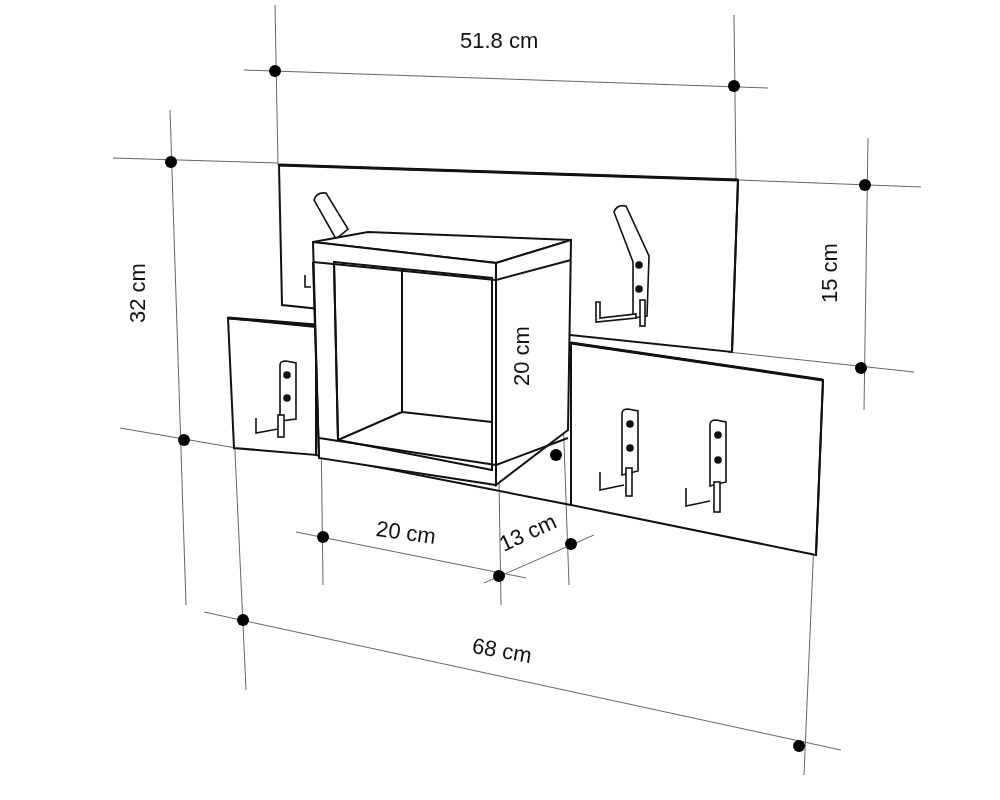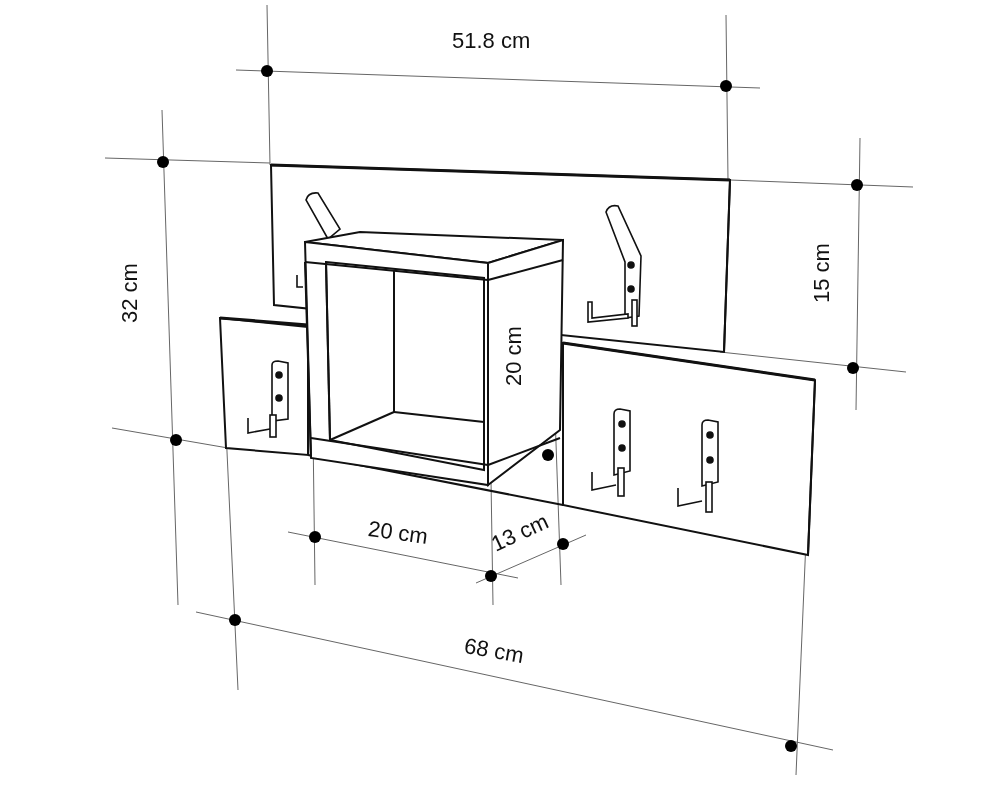--- a/index.html
+++ b/index.html
@@ -1,17 +1,17 @@
 <!DOCTYPE html>
 <html><head>
 <meta charset="utf-8">
 <style>
   html, body { margin: 0; padding: 0; background: #ffffff; }
   body { width: 1000px; height: 800px; overflow: hidden; position: relative; }
-  #stage { position: absolute; left: 8px; top: 0; width: 824px; height: 800px; }
+  #stage { position: absolute; left: 16px; top: 0; width: 824px; height: 800px; }
   .dim-label {
     position: absolute;
     font-family: "Liberation Sans", "DejaVu Sans", sans-serif;
     font-size: 22px;
     color: #111111;
     white-space: nowrap;
     transform-origin: center center;
     line-height: 1;
   }
 </style>

